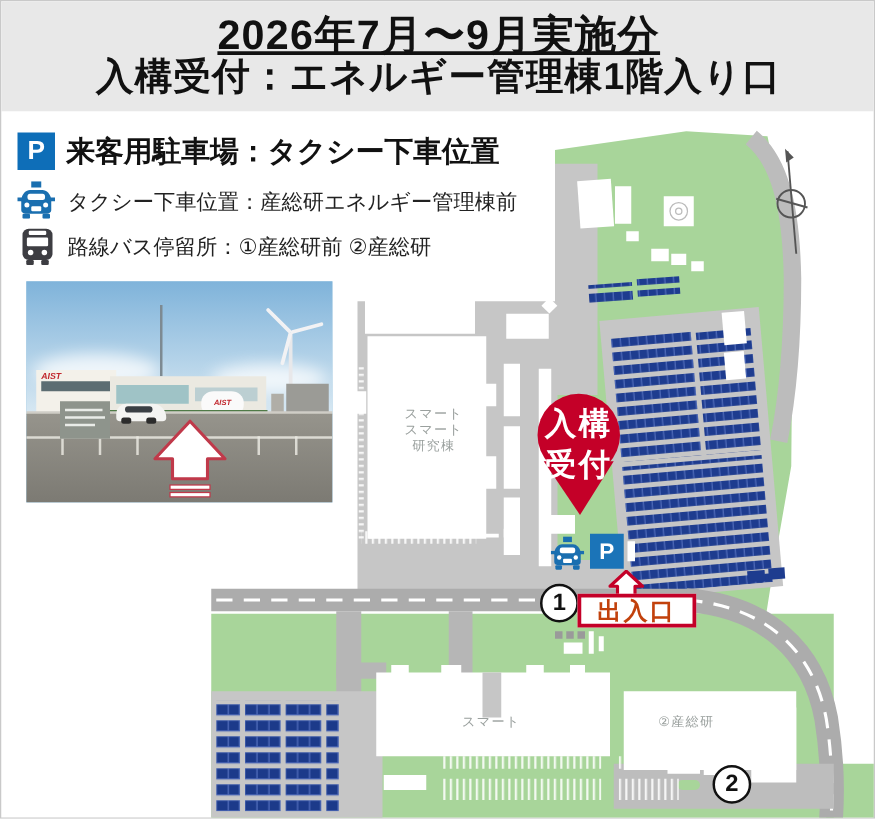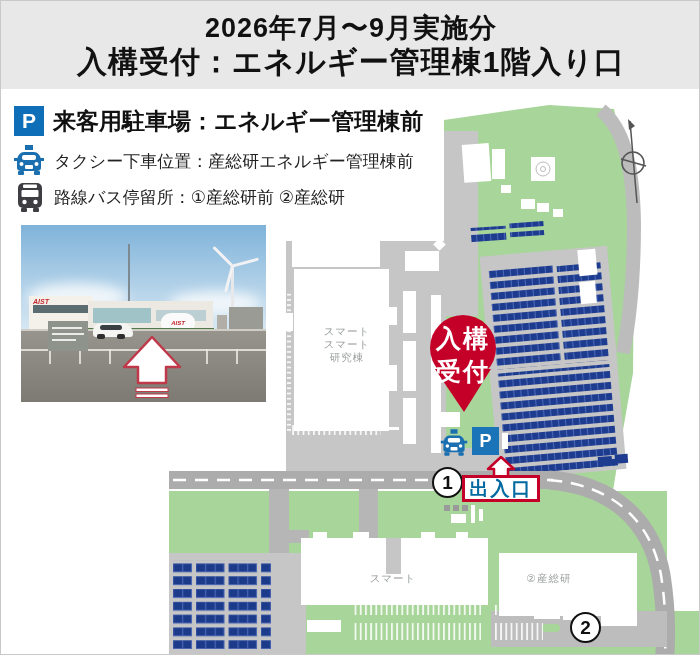--- a/index.html
+++ b/index.html
@@ -2,21 +2,21 @@
 <html><head>
 <meta charset="utf-8">
 <style>
   html,body{margin:0;padding:0;background:#fff;}
   .page{position:relative;width:700px;height:655px;background:#ffffff;
         border:1px solid #c9c9c9;box-sizing:border-box;overflow:hidden;
         font-family:"Liberation Sans","DejaVu Sans",sans-serif;color:#111;}
   
   .header{position:absolute;left:0;top:0;width:700px;height:88px;background:#e8e8e8;
           display:flex;flex-direction:column;align-items:center;justify-content:center;gap:2px;}
-  .header .h1{font-size:27px;font-weight:700;line-height:32px;letter-spacing:1px;}
+  .header .h1{font-size:33px;font-weight:700;line-height:32px;letter-spacing:1px;text-decoration:underline;}
   .header .h2{font-size:30px;font-weight:700;line-height:32px;letter-spacing:1px;}
   
   .legend-row{position:absolute;}
   .p-badge{width:30px;height:30px;background:#0e6eb8;color:#fff;font-weight:700;font-size:21px;
            display:flex;align-items:center;justify-content:center;}
   .legend-label-main{position:absolute;left:52px;top:105px;height:30px;line-height:30px;
            font-size:23px;font-weight:700;white-space:nowrap;}
   .legend-label{font-size:17px;color:#222;white-space:nowrap;}
   
   .photo{position:absolute;left:20px;top:224px;width:245px;height:177px;overflow:hidden;background:#9ec7e2;}
@@ -48,37 +48,37 @@
   
   .map{position:absolute;left:0;top:100px;width:700px;height:567px;}
   .map .ov{position:absolute;}
   .bldg-label{color:#9aa09e;font-size:10.5px;line-height:1.25;text-align:center;letter-spacing:1px;}
   .pin-wrap{left:424px;top:213px;width:76px;height:100px;}
   .pin-text{position:absolute;width:76px;text-align:center;color:#fff;font-weight:700;font-size:25px;letter-spacing:2px;}
   .map-p{left:471px;top:326px;width:27px;height:28px;background:#1b74b8;color:#fff;font-weight:700;
          font-size:18px;display:flex;align-items:center;justify-content:center;}
   .stop{width:31px;height:31px;border:2.5px solid #111;border-radius:50%;background:#fff;box-sizing:border-box;
         display:flex;align-items:center;justify-content:center;font-weight:700;font-size:19px;color:#111;}
-  .gate-box{left:461px;top:374px;width:78px;height:27px;background:#fff;border:3px solid #c40028;
+  .gate-box{left:461px;top:374px;width:95px;height:27px;background:#fff;border:3px solid #c40028;
             box-sizing:border-box;display:flex;align-items:center;justify-content:center;
-            color:#0369a1;font-weight:700;font-size:19px;letter-spacing:2px;}
+            color:#c2410c;font-weight:700;font-size:19px;letter-spacing:2px;}
 </style>
 </head>
 <body>
 
 <div class="page">
 
   <div class="header">
     <div class="h1">2026年7月〜9月実施分</div>
     <div class="h2">入構受付：エネルギー管理棟1階入り口</div>
   </div>
 
   <div>
     <div class="legend-row p-badge" style="left:13px;top:105px;">P</div>
-    <div class="legend-label-main">来客用駐車場：エネルギー管理棟前</div>
+    <div class="legend-label-main">来客用駐車場：タクシー下車位置</div>
 
     <svg class="legend-row" style="left:11px;top:144px;" width="34" height="30" viewBox="0 0 34 30">
       <rect x="13" y="0" width="8" height="5" fill="#1a6fb0"></rect>
       <path d="M5,16 C5,10 9,7 12,7 L22,7 C25,7 29,10 29,16 L29,23 C29,25 27,26 25,26 L9,26 C7,26 5,25 5,23 Z" fill="#1a6fb0"></path>
       <rect x="2" y="13" width="4" height="3" fill="#1a6fb0"></rect>
       <rect x="28" y="13" width="4" height="3" fill="#1a6fb0"></rect>
       <rect x="10" y="10" width="14" height="5" rx="2" fill="#fff"></rect>
       <circle cx="9.5" cy="19" r="2" fill="#fff"></circle>
       <circle cx="24.5" cy="19" r="2" fill="#fff"></circle>
       <rect x="13" y="20" width="8" height="4" rx="1" fill="#fff"></rect>

